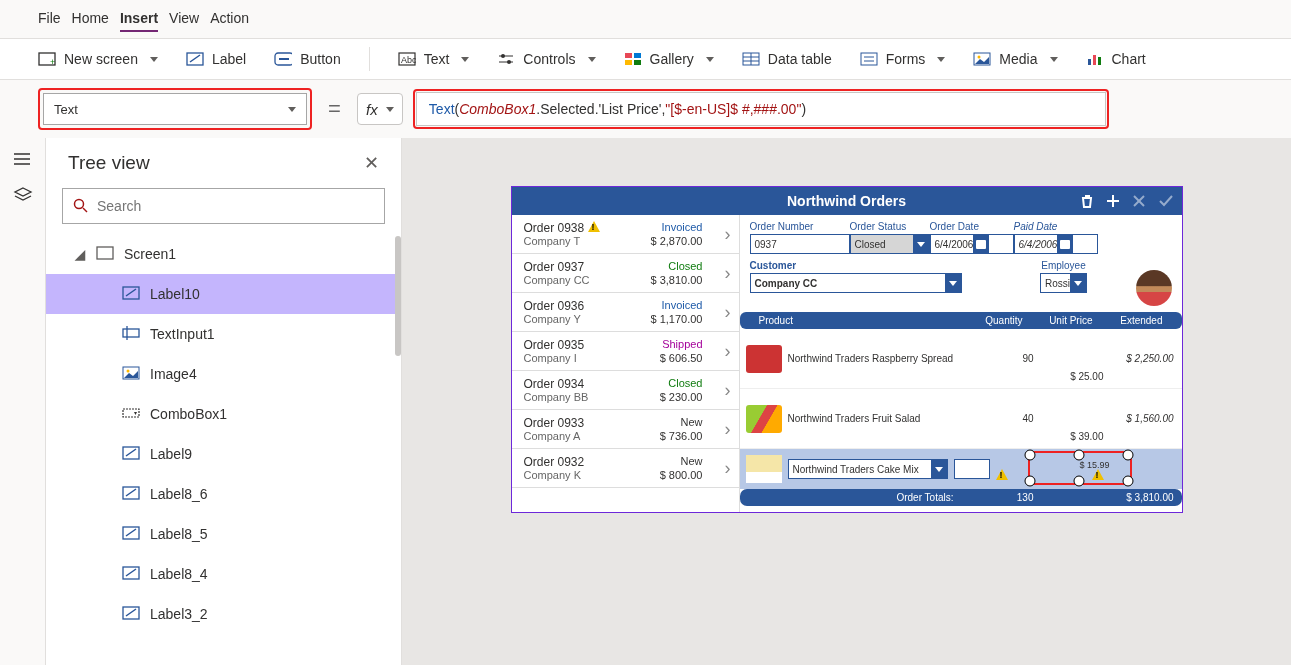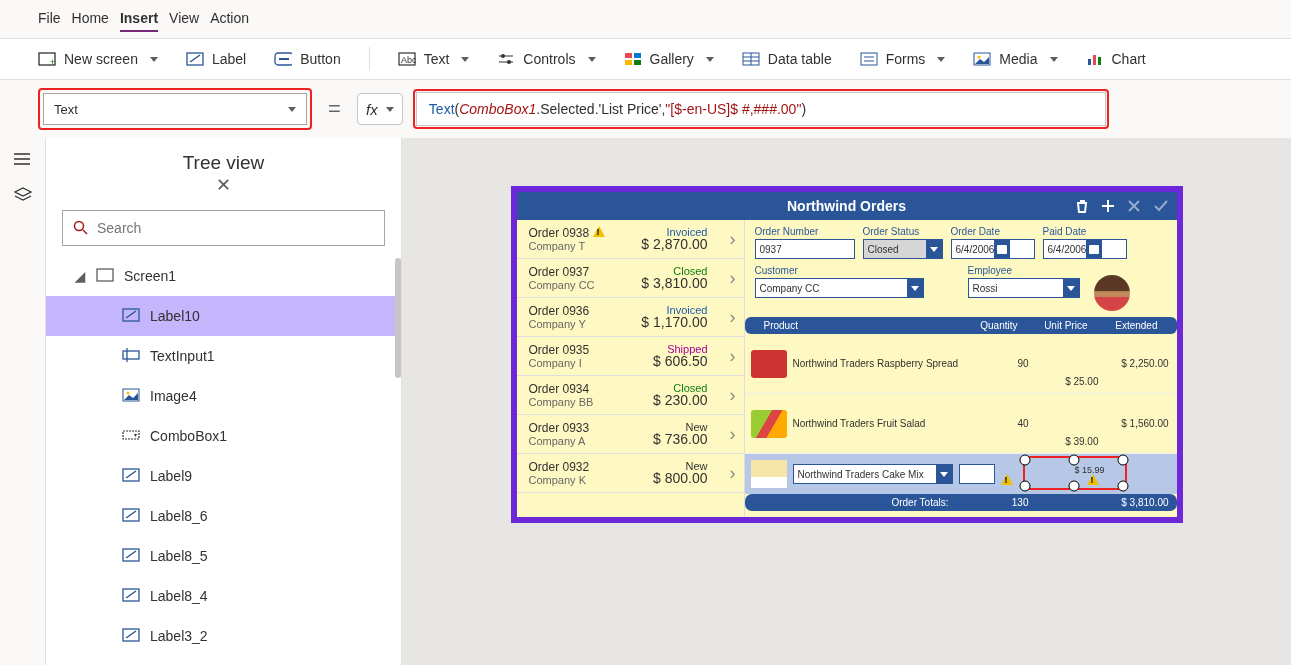--- a/index.html
+++ b/index.html
@@ -27,58 +27,58 @@
 .tk-fn { color:#1e5aa8; }
 .tk-obj { color:#a31515; font-style:italic; }
 .tk-str { color:#a31515; }
 
 
 .body { display:flex; height:calc(100% - 126px); }
 .rail { width:46px; background:#faf9f8; border-right:1px solid #e1dfdd; display:flex; flex-direction:column; align-items:center; padding-top:14px; gap:18px; }
 .rail .ri { width:20px; height:16px; cursor:pointer; }
 
 .tree { width:356px; background:#fff; border-right:1px solid #e1dfdd; display:flex; flex-direction:column; }
-.tree-head { display:flex; align-items:center; justify-content:space-between; padding:14px 22px;flex-direction:column; }
+.tree-head { display:flex; align-items:center; justify-content:space-between; padding:14px 22px; }
 .tree-head h2 { font-size:19px; font-weight:400; }
 .closex { font-size:18px; color:#605e5c; cursor:pointer; }
 .searchbox { margin:0 16px 10px 16px; border:1px solid #a6a6a6; height:36px; display:flex; align-items:center; padding:0 10px; gap:8px; }
 .searchbox input { border:none; outline:none; flex:1; font-size:14px; }
 .tree-list { overflow:auto; flex:1; position:relative; }
 .tree-list::-webkit-scrollbar { display:none; }
 .scrollthumb { position:absolute; right:0; top:2px; width:6px; height:120px; background:#c8c6c4; border-radius:3px; }
 .ti { display:flex; align-items:center; height:40px; gap:10px; padding-left:18px; cursor:pointer; font-size:14px; }
 .ti.depth1 { padding-left:28px; }
 .ti.depth2 { padding-left:54px; }
 .ti.sel { background:#c4b5fd; }
 .ti .tw { width:12px; text-align:center; color:#605e5c; }
 .ti .ticon { width:18px; height:16px; display:inline-flex; }
 
 .canvas { flex:1; background:#e8e6e4; display:flex; justify-content:center; align-items:flex-start; padding-top:48px; }
 
 
-.app { width:672px; background:#fef9c3; font-size:11px; border:6px solid #6d28d9; }
+.app { width:672px; background:#ffffff; font-size:11px; border:1px solid #6d28d9; }
 .appbar { background:#2a5699; color:#fff; height:28px; display:flex; align-items:center; justify-content:center; position:relative; font-size:14px; font-weight:600; }
 .appbar .tools { position:absolute; right:8px; display:flex; gap:12px; align-items:center; }
 .appbar .tools svg { stroke:#fff; fill:none; stroke-width:2; }
 
 .appbody { display:flex; }
 .orders { width:228px; border-right:1px solid #ddd; }
 .orow { border-bottom:1px solid #ddd; padding:6px 10px 6px 12px; position:relative; }
 .orow .oid { font-weight:400; font-size:12px; }
 .orow .ocomp { color:#666; font-size:11px; }
 .orow .ostat { position:absolute; right:36px; top:6px; font-size:11px; }
-.orow .oamt { position:absolute; right:36px; bottom:6px; font-size:14px; }
+.orow .oamt { position:absolute; right:36px; bottom:6px; font-size:11px; }
 .orow .ogo { position:absolute; right:8px; top:50%; transform:translateY(-50%); font-size:18px; color:#888; }
 .st-invoiced { color:#1e5aa8; }
 .st-closed { color:#107c10; }
 .st-shipped { color:#a4009a; }
 .st-new { color:#333; }
 
 .detail { flex:1; padding:6px 10px; position:relative; }
-.frow { display:flex; gap:8px; margin-bottom:6px; }
+.frow { display:flex; margin-bottom:6px; }
 .fgrp { display:flex; flex-direction:column; }
 .flbl { color:#2a5699; font-size:10px; margin-bottom:2px; }
 .finput { border:1px solid #2a5699; height:20px; padding:0 4px; display:flex; align-items:center; background:#fff; font-size:10px; }
 .finput.dd { justify-content:space-between; }
 .finput .ddcaret { width:16px; height:100%; background:#2a5699; display:flex; align-items:center; justify-content:center; margin-right:-4px; }
 .finput .ddcaret::after { content:""; border-left:4px solid transparent; border-right:4px solid transparent; border-top:5px solid #fff; }
 .finput.closed { background:#d6d6d6; }
 .avatar { width:36px; height:36px; border-radius:50%; background:linear-gradient(#5a3825 45%, #c28a5a 46% 60%, #d64545 61%); margin-left:6px; margin-top:10px; }
 
 .lineshead { background:#2a5699; color:#fff; display:flex; padding:3px 19px; font-size:10px; margin:4px -10px 0 -10px;border-radius:6px; }
@@ -86,21 +86,21 @@
 .lineshead > div:nth-child(2){width:60px;text-align:right;}
 .lineshead > div:nth-child(3){width:70px;text-align:right;}
 .lineshead > div:nth-child(4){width:70px;text-align:right;}
 
 .line { display:flex; align-items:center; padding:6px 8px 6px 0; margin:0 -10px; border-bottom:1px solid #eee; }
 .line .limg { width:36px; height:28px; margin:0 6px; background:#c33; border-radius:3px; flex-shrink:0; }
 .line .limg.salad { background:linear-gradient(120deg,#9c3 40%,#d44 41% 60%,#fa0 61%); }
 .line .lname { flex:1; font-size:10px; }
 .line .lqty { width:60px; text-align:right; font-size:10px; }
 .line .lup { width:70px; text-align:right; font-size:10px;margin-top:36px; }
-.line .lext { width:70px; text-align:right; font-size:10px; }
+.line .lext { width:70px; text-align:right; font-size:10px;font-style:italic; }
 
 .newline { background:#b7c8e6; display:flex; align-items:center; padding:6px 8px 6px 0; margin:0 -10px; position:relative; height:40px; }
 .newline .limg.cake { background:linear-gradient(#f5e6a8 60%, #fff 61%); }
 .newline .prodsel { border:1px solid #2a5699; background:#fff; height:20px; width:160px; display:flex; align-items:center; justify-content:space-between; padding-left:4px; font-size:10px; margin-right:6px; }
 .newline .prodsel .ddcaret { width:16px; height:100%; background:#2a5699; display:flex; align-items:center; justify-content:center; }
 .newline .prodsel .ddcaret::after { content:""; border-left:4px solid transparent; border-right:4px solid transparent; border-top:5px solid #fff; }
 .newline .qtyin { width:36px; height:20px; border:1px solid #2a5699; background:#fff; }
 
 .selbox { position:absolute; border:2px solid #e22; border-radius:4px; right:50px; top:2px; width:104px; height:34px; }
 .selhandles circle { fill:#fff; stroke:#000; stroke-width:1; }
@@ -479,37 +479,37 @@
                   <span class="ddcaret"></span>
                 </div>
               </div>
             <div class="fgrp" style="width:84px;">
                 <span class="flbl">Order Date</span>
                 <div class="finput">
                   <span>6/4/2006</span>
                   <span class="calbtn"></span>
                 </div>
               </div>
-            <div class="fgrp" style="width:84px;">
+            <div class="fgrp" style="width:84px;font-style:italic;">
                 <span class="flbl">Paid Date</span>
                 <div class="finput">
                   <span>6/4/2006</span>
                   <span class="calbtn"></span>
                 </div>
               </div>
           </div>
           <div class="frow">
-            <div class="fgrp" style="width:169px;">
+            <div class="fgrp" style="width:212px;font-weight:bold;">
                 <span class="flbl">Customer</span>
                 <div class="finput dd">
                   <span>Company CC</span>
                   <span class="ddcaret"></span>
                 </div>
               </div>
-            <div class="fgrp" style="width:112px;margin-left:36px;">
+            <div class="fgrp" style="width:132px;margin-left:36px;align-items:center;">
                 <span class="flbl">Employee</span>
                 <div class="finput dd">
                   <span>Rossi</span>
                   <span class="ddcaret"></span>
                 </div>
               </div>
             <div class="avatar"></div>
           </div>
           <div class="lineshead">
             <div>Product</div>

